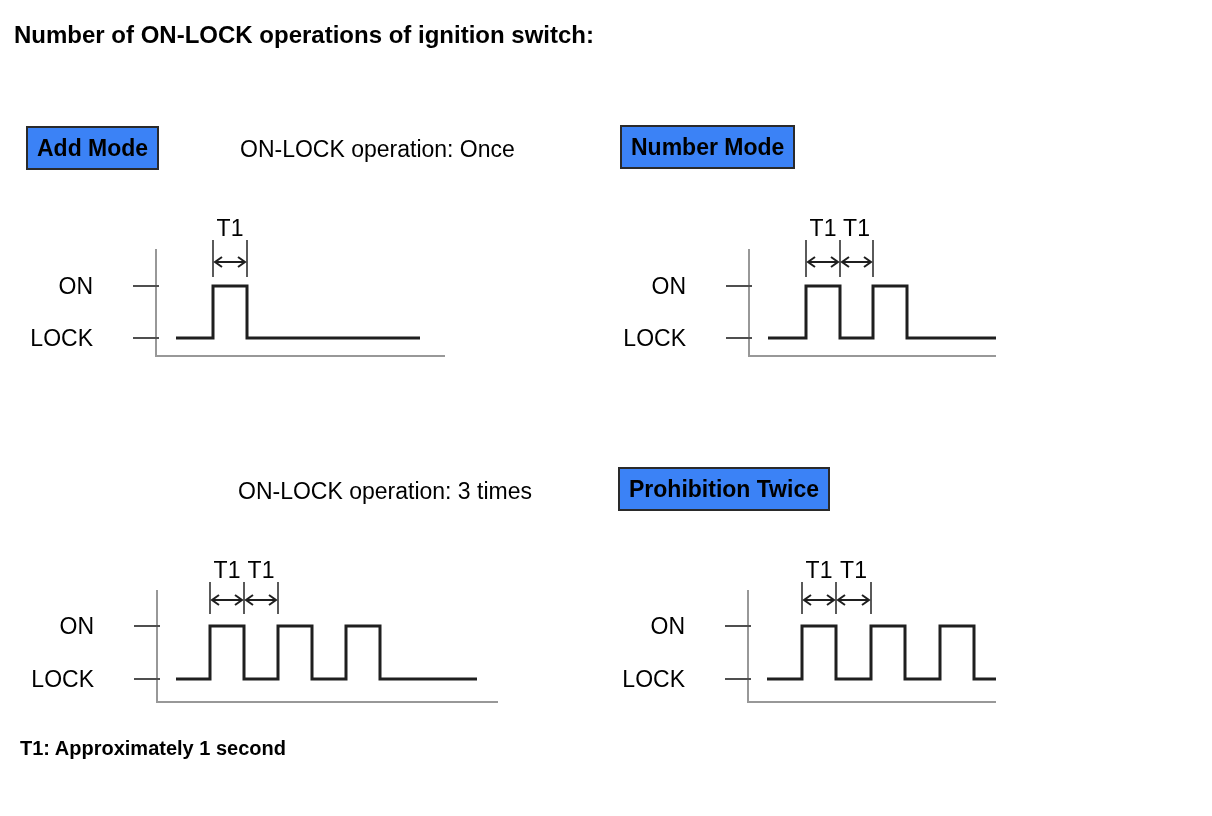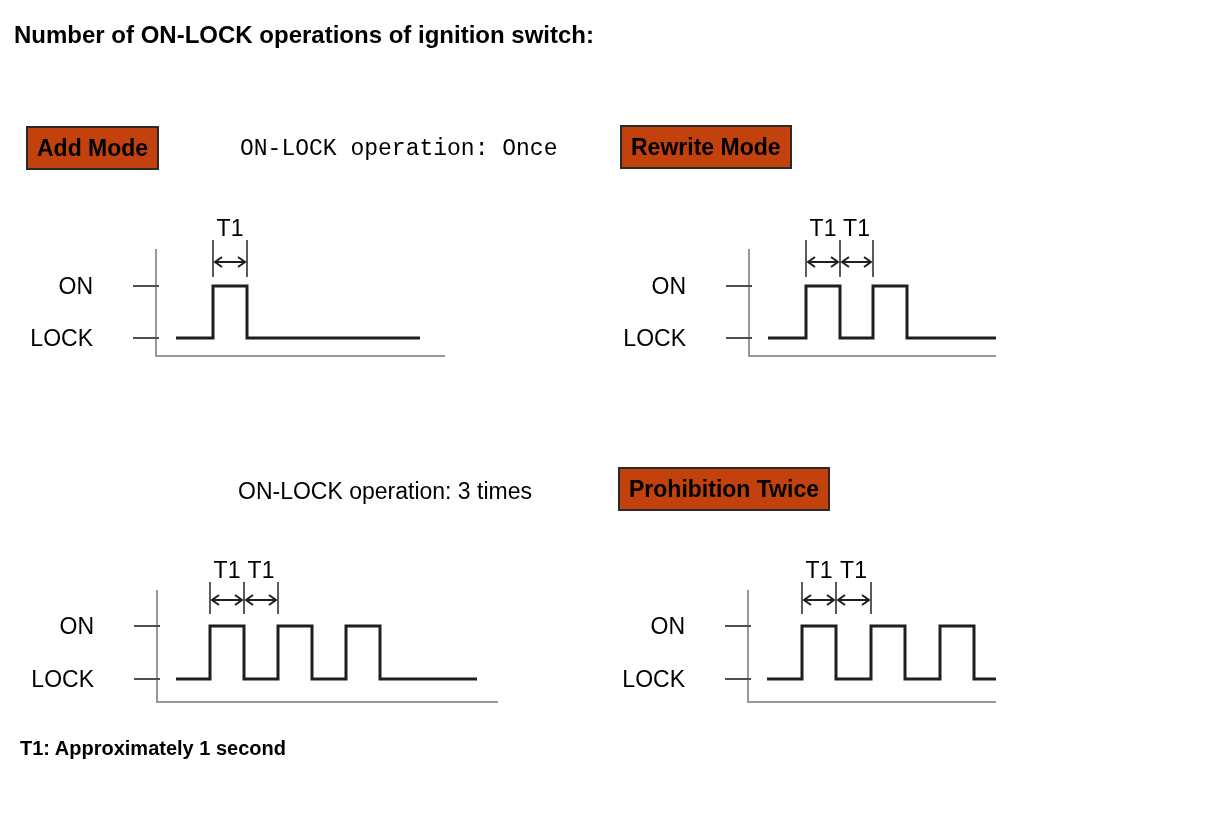--- a/index.html
+++ b/index.html
@@ -22,32 +22,32 @@
   }
   .mode-box {
     position: absolute;
     border: 2px solid #2a2a2a;
     height: 40px;
     line-height: 40px;
     padding: 0 9px;
     font-size: 23px;
     font-weight: bold;
     white-space: nowrap;
-    background: #c2410c;
+    background: #3b82f6;
   }
   .mode-box.add          { left: 26px;  top: 126px; }
   .mode-box.rewrite      { left: 620px; top: 125px; }
   .mode-box.confirmation { left: 23px;  top: 468px; }
   .mode-box.prohibition  { left: 618px; top: 467px; }
   .op-label {
     position: absolute;
     font-size: 23px;
     white-space: nowrap;
   }
-  .op-label.add          { left: 240px; top: 136px; font-family: Liberation Mono, monospace; }
+  .op-label.add          { left: 240px; top: 136px; }
   .op-label.rewrite      { left: 827px; top: 136px; }
   .op-label.confirmation { left: 238px; top: 478px; }
   .op-label.prohibition  { left: 810px; top: 478px; }
   .t1-note {
     position: absolute;
     left: 20px;
     top: 737px;
     font-size: 20px;
     font-weight: bold;
     white-space: nowrap;
@@ -64,21 +64,21 @@
 <div class="canvas">
 
   <div class="page-title">Number of ON-LOCK operations of ignition switch:</div>
 
   <div class="mode-box add">
     <span>Add Mode</span>
   </div>
   <div class="op-label add">ON-LOCK operation: Once</div>
 
   <div class="mode-box rewrite">
-    <span>Rewrite Mode</span>
+    <span>Number Mode</span>
   </div>
 
   <div class="op-label confirmation">ON-LOCK operation: 3 times</div>
 
   <div class="mode-box prohibition">
     <span>Prohibition Twice</span>
   </div>
 
   <svg class="diagram-layer" id="diagram-svg" width="1212" height="816" viewBox="0 0 1212 816">
       <g>

